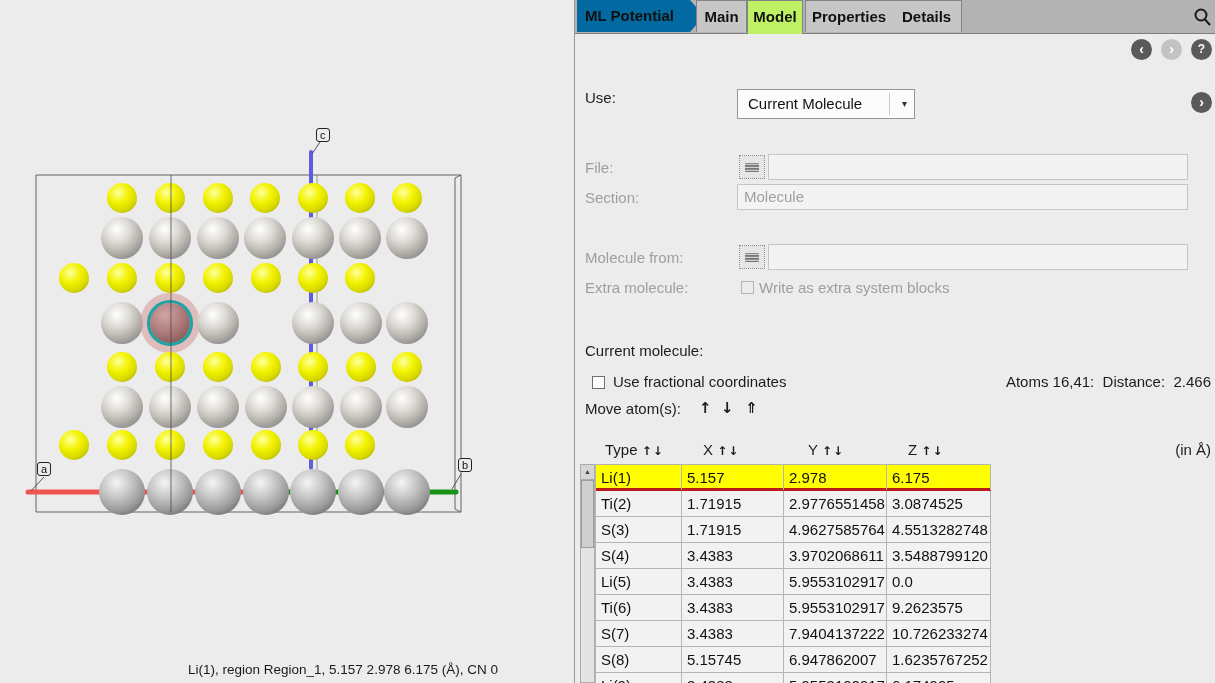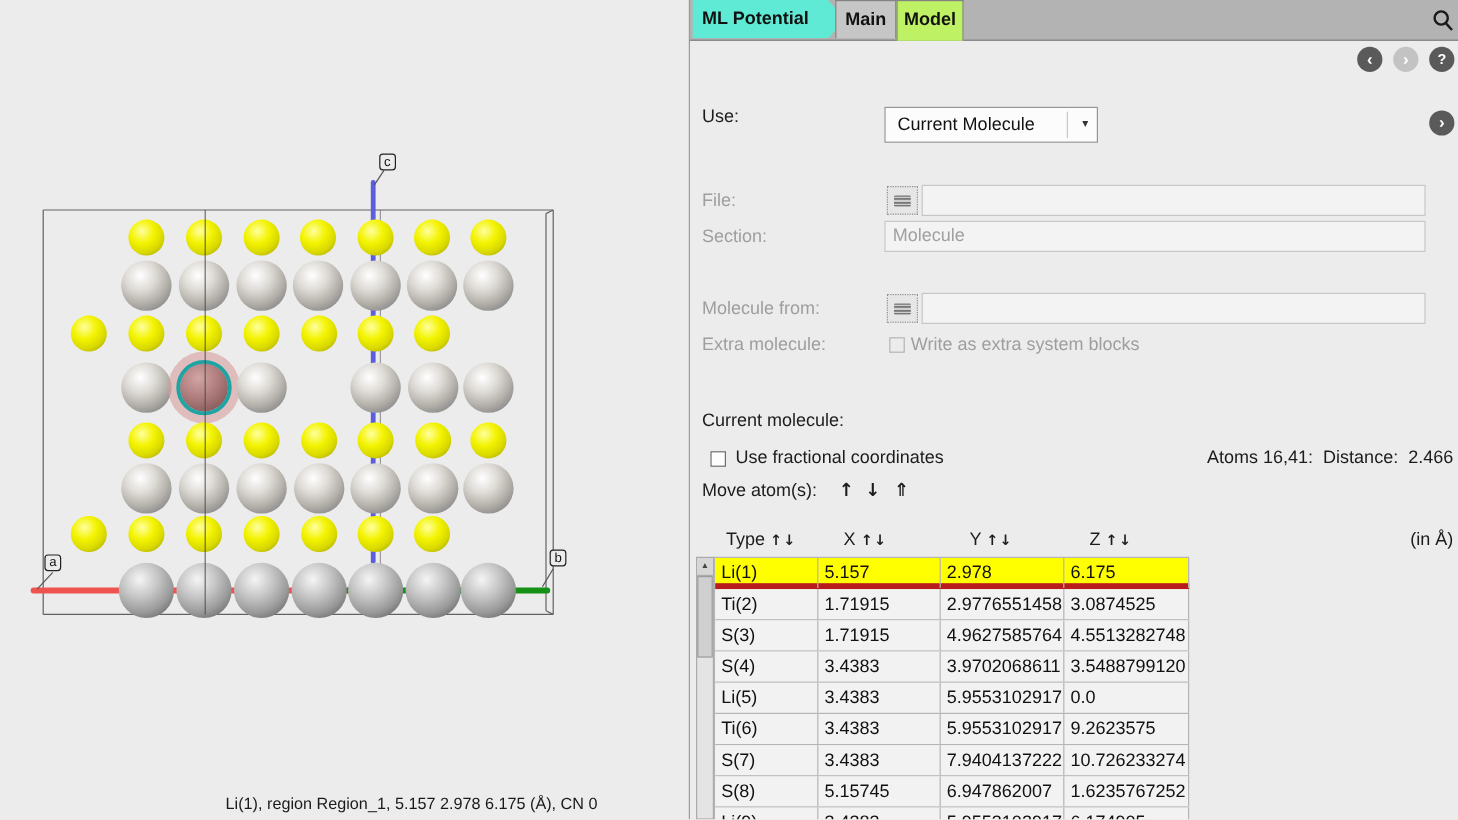--- a/index.html
+++ b/index.html
@@ -10,21 +10,21 @@
   
   #viewport{left:0;top:0;width:574px;height:683px;background:#ececec;border-right:1px solid #9a9a9a;}
   #scene{position:absolute;left:0;top:0;}
   .axis-label{position:absolute;font-size:11px;line-height:12px;color:#111;border:1px solid #222;border-radius:3px;padding:0 3px;background:#ececec;}
   #status-line{position:absolute;left:188px;top:662px;font-size:13.5px;color:#1a1a1a;white-space:pre;}
 
   
   #rightpanel{left:575px;top:0;width:640px;height:683px;background:#ececec;}
   #tabbar{position:absolute;left:0;top:0;width:640px;height:33px;background:#b3b3b3;border-bottom:1px solid #7d7d7d;}
   .tab{position:absolute;top:0;height:32px;line-height:32px;font-weight:bold;font-size:15px;color:#111;text-align:center;}
-  #tab-mlpotential{left:2px;width:119px;background:#5eead4;text-align:left;padding-left:8px;
+  #tab-mlpotential{left:2px;width:119px;background:#0369a1;text-align:left;padding-left:8px;
       clip-path:polygon(0 0,calc(100% - 14px) 0,100% 50%,calc(100% - 14px) 100%,0 100%);}
   #tab-main{left:121px;width:51px;background:#c6c6c6;border:1px solid #838383;border-bottom:none;box-sizing:border-box;}
   #tab-model{left:172px;width:56px;height:34px;background:#bef264;border:1px solid #838383;border-bottom:none;box-sizing:border-box;z-index:2;}
   #tabgroup-more{position:absolute;left:230px;top:0;width:157px;height:32px;background:#c6c6c6;border:1px solid #838383;border-bottom:none;box-sizing:border-box;}
   .tab-inner{position:absolute;top:0;height:32px;line-height:32px;font-weight:bold;font-size:15px;color:#111;}
   #search-icon{position:absolute;left:618px;top:7px;width:19px;height:20px;}
 
   .lbl{font-size:15px;color:#1c1c1c;white-space:pre;}
   .lbl.dis{color:#9e9e9e;}
   .title{font-weight:bold;font-size:15px;color:#111;}
@@ -43,21 +43,21 @@
       background:repeating-linear-gradient(0deg,#777 0 1px,#cfcfcf 1px 2px,#888 2px 3px);border-radius:1px;}
   .checkbox{width:13px;height:13px;box-sizing:border-box;background:#fdfdfd;border:1px solid #6f6f6f;}
   .checkbox.disabled{border-color:#b5b5b5;background:#ececec;}
   .arrow-ic{font-weight:bold;color:#1c1c1c;font-size:15px;font-family:"DejaVu Sans",sans-serif;}
   .sort-ic{font-weight:bold;color:#1c1c1c;font-size:12px;letter-spacing:1px;font-family:"DejaVu Sans",sans-serif;}
 
   
   #coords-header .hdr{position:absolute;top:441px;font-size:15px;color:#1c1c1c;}
   #atoms-table{position:absolute;left:20px;top:464px;width:396px;border-top:1px solid #b5b5b5;border-left:1px solid #b5b5b5;box-sizing:border-box;}
   .trow{position:relative;width:395px;height:26px;background:#f2f2f2;border-bottom:1px solid #b5b5b5;box-sizing:border-box;}
-  .trow.selrow{background:#ffff00;border-bottom:5px solid #b91c1c;}
+  .trow.selrow{background:#ffff00;border-bottom:3px solid #b91c1c;}
   .tcell{position:absolute;top:0;height:25px;line-height:25px;font-size:15px;color:#111;padding-left:5px;
       overflow:hidden;white-space:nowrap;border-right:1px solid #b5b5b5;box-sizing:border-box;}
   .c0{left:0;width:86px;} .c1{left:86px;width:102px;} .c2{left:188px;width:103px;} .c3{left:291px;width:104px;}
   #tbl-scrollbar{position:absolute;left:5px;top:464px;width:15px;height:219px;background:#e4e4e4;border:1px solid #ababab;box-sizing:border-box;}
   #tbl-scroll-up{position:absolute;left:0;top:0;width:13px;height:14px;background:#d6d6d6;border-bottom:1px solid #ababab;
       font-size:7px;text-align:center;line-height:14px;color:#444;}
   #tbl-scroll-thumb{position:absolute;left:0;top:15px;width:13px;height:68px;background:#cfcfcf;border:1px solid #9d9d9d;box-sizing:border-box;}
 </style>
 </head>
 <body>
@@ -182,20 +182,24 @@
 
     <div id="status-line">Li(1), region Region_1, 5.157 2.978 6.175 (Å), CN 0</div>
   </div>
 
   <div id="rightpanel" class="abs">
 
     <div id="tabbar">
       <div class="tab" id="tab-mlpotential">ML Potential</div>
       <div class="tab" id="tab-main">Main</div>
       <div class="tab" id="tab-model">Model</div>
+      <div id="tabgroup-more">
+        <div class="tab-inner" style="left:6px;">Properties</div>
+        <div class="tab-inner" style="left:96px;">Details</div>
+      </div>
       <svg id="search-icon" viewBox="0 0 19 20">
         <circle cx="8" cy="8" r="5.5" fill="none" stroke="#1a1a1a" stroke-width="2"></circle>
         <line x1="12" y1="12.5" x2="17" y2="18" stroke="#1a1a1a" stroke-width="2"></line>
       </svg>
     </div>
 
     <div class="abs circle-btn" style="left:556px;top:39px;">‹</div>
     <div class="abs circle-btn disabled" style="left:586px;top:39px;">›</div>
     <div class="abs circle-btn" style="left:616px;top:39px;font-size:12px;">?</div>
 

